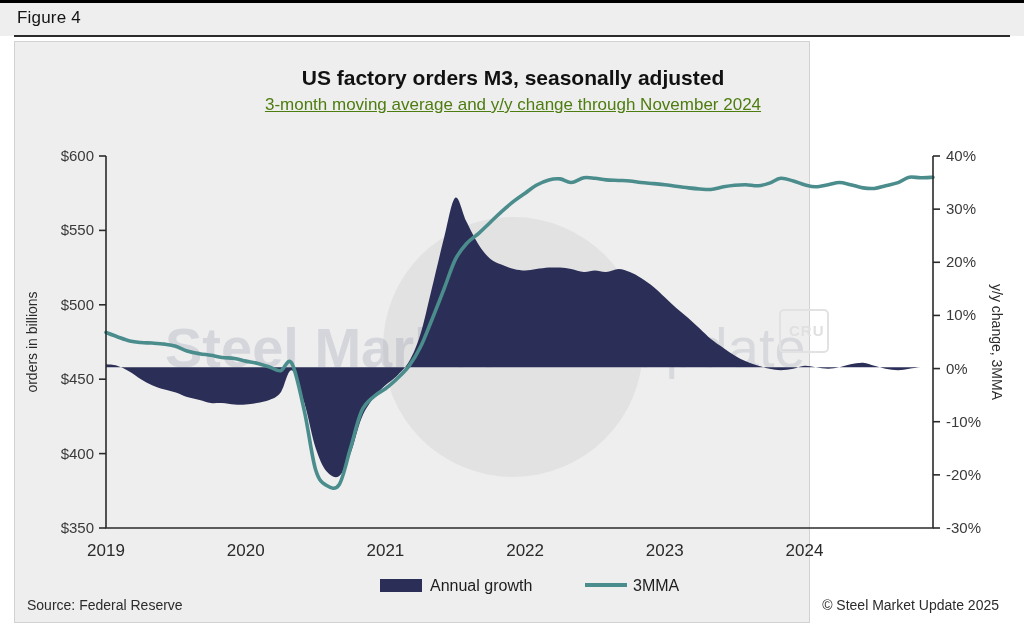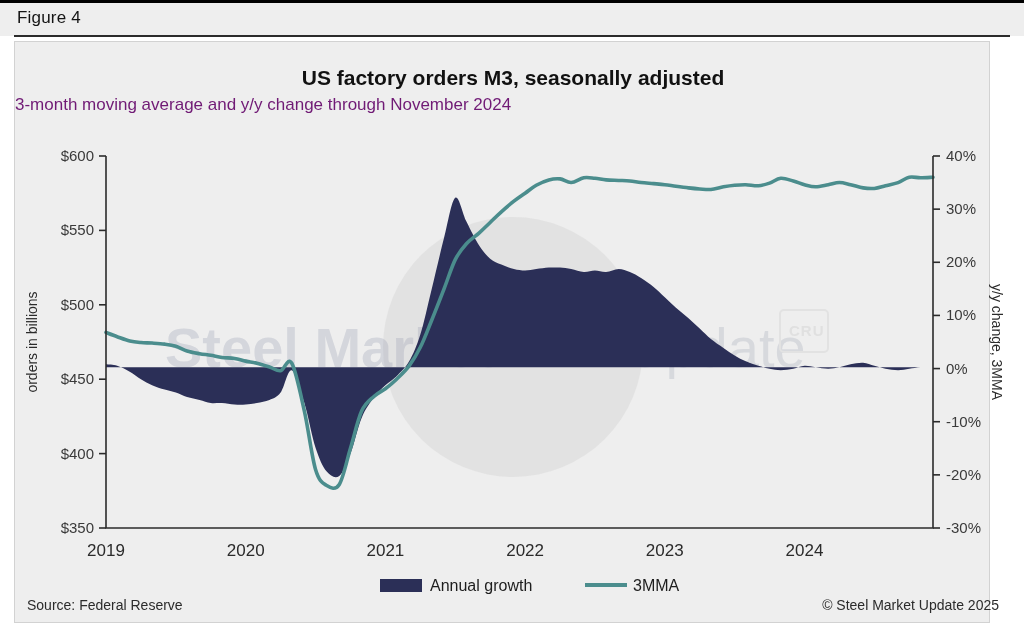--- a/index.html
+++ b/index.html
@@ -21,30 +21,30 @@
     background:#eeeeee;
   }
   .fig-label{
     position:absolute;left:17px;top:5px;
     font-size:17px;color:#141414;letter-spacing:.2px;
   }
   .fig-rule{
     position:absolute;left:14px;top:32px;width:996px;height:2px;background:#2b2b2b;
   }
   .card{
-    position:absolute;left:14px;top:38px;width:976px;height:582px;
+    position:absolute;left:14px;top:38px;width:796px;height:582px;
     background:#eeeeee;border:1px solid #d2d2d2;box-sizing:border-box;
   }
   .title{
     position:absolute;left:0;top:24px;width:996px;text-align:center;
     font-size:21px;font-weight:bold;color:#111;
   }
   .subtitle{
-    position:absolute;left:0;top:53px;width:996px;
-    font-size:17px;color:#701a75;
+    position:absolute;left:0;top:53px;width:996px;text-align:center;
+    font-size:17px;color:#4d7c0f;text-decoration:underline;
   }
   svg.plot{position:absolute;left:0;top:0;width:996px;height:582px;}
   .axis-line{stroke:#2b2b2b;stroke-width:1.6;fill:none;}
   .tick{stroke:#2b2b2b;stroke-width:1.6;}
   .tlabel{font-family:"Liberation Sans",sans-serif;font-size:15px;fill:#3a3a3a;}
   .xlabel{font-family:"Liberation Sans",sans-serif;font-size:17px;fill:#2b2b2b;}
   .axtitle{font-family:"Liberation Sans",sans-serif;font-size:14px;fill:#2b2b2b;}
   .wm-main{font-family:"Liberation Sans",sans-serif;font-size:56px;font-weight:bold;
            fill:#9aa0b4;opacity:.30;}
   .wm-light{font-family:"Liberation Sans",sans-serif;font-size:56px;

